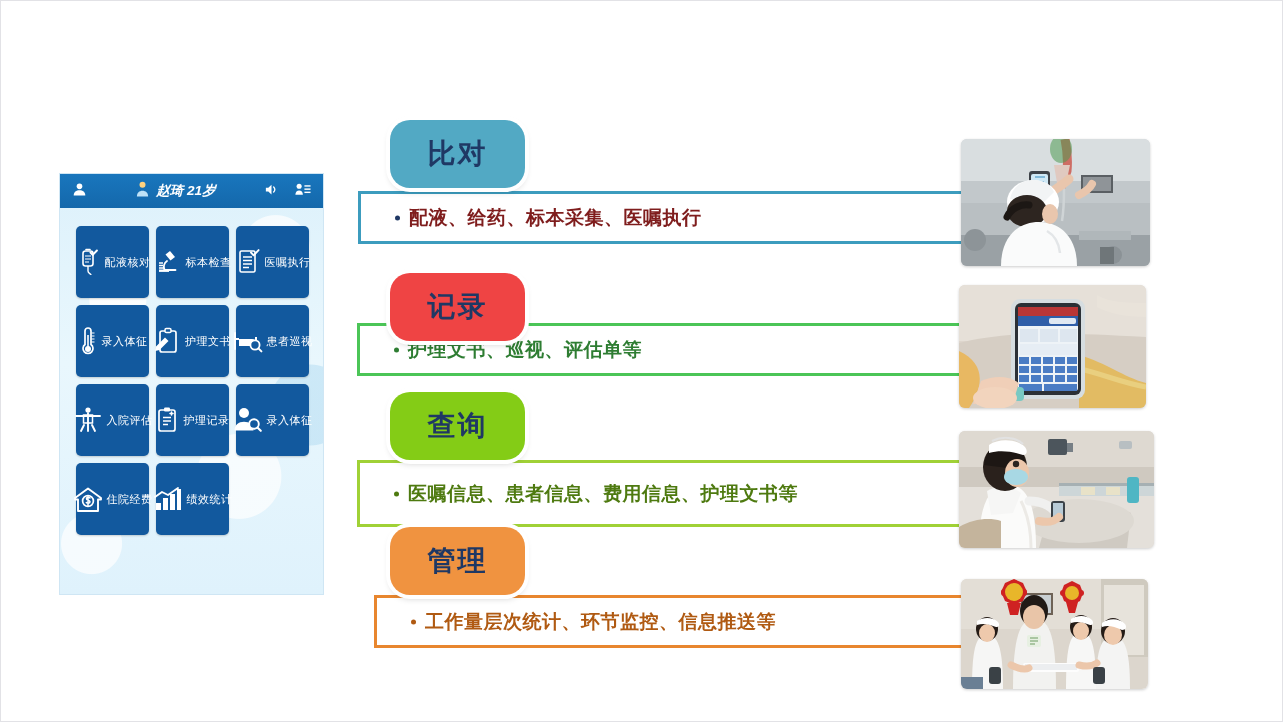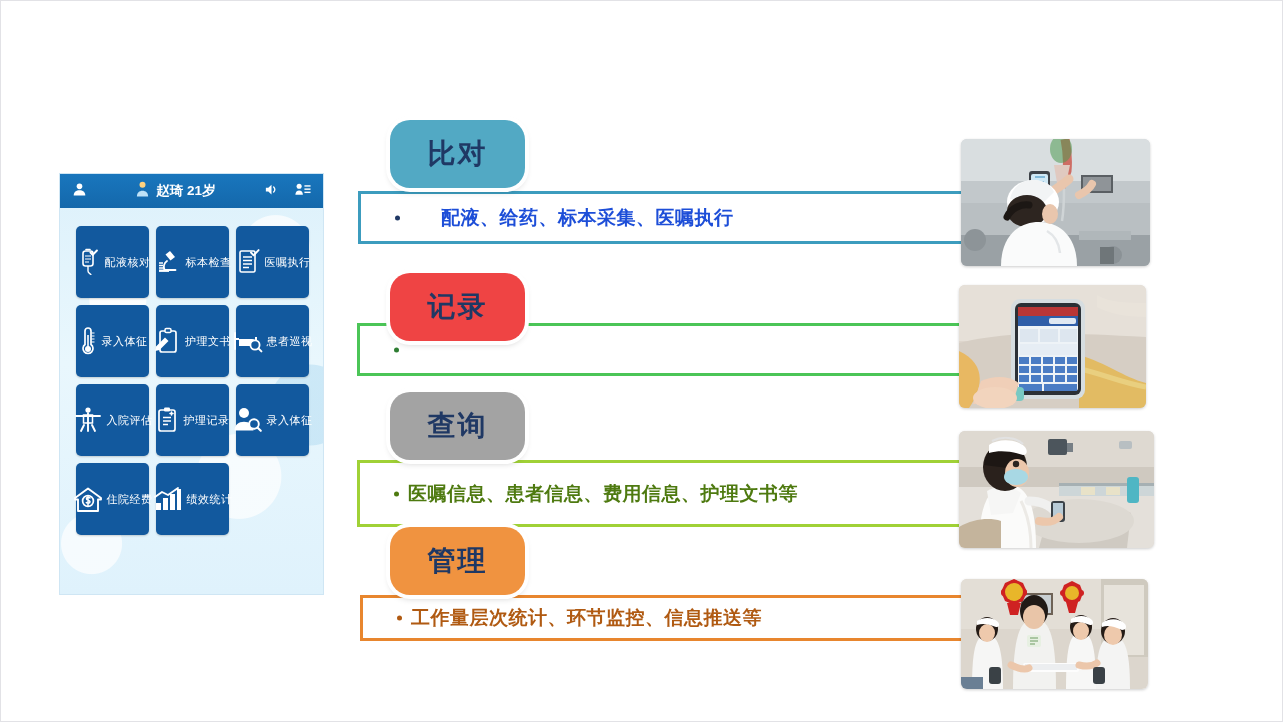--- a/index.html
+++ b/index.html
@@ -60,20 +60,21 @@
     left: 0; top: 0;
     width: 100%;
     height: 34px;
     background: linear-gradient(180deg, #1976bd 0%, #1468ab 100%);
     display: flex;
     align-items: center;
     padding: 16px 12px;
     box-sizing: border-box;
     color: #ffffff;
     z-index: 3;
+    font-style: italic;
   }
   #phone-header .hdr-center {
     flex: 1;
     display: flex;
     align-items: center;
     justify-content: center;
     gap: 6px;
   }
   .hdr-name {
     font-size: 13.5px;
@@ -352,48 +353,49 @@
         </span>
         <span class="tile-label">绩效统计</span>
       </div>
 
     </div>
   </div>
 
   <div class="feature-row">
     <div class="feature-bar" style="left:357px; top:190px; width:608px; height:53px; border-color:#3C9CBE;">
       <span class="bullet" style="background:#1F3864;"></span>
-      <span class="feature-bar-text" style="color:#1d4ed8;margin-left:32px;">配液、给药、标本采集、医嘱执行</span>
+      <span class="feature-bar-text" style="color:#7f1d1d;">配液、给药、标本采集、医嘱执行</span>
     </div>
     <div class="badge" style="left:389px; top:119px; background:#52A9C4;">
       <span class="badge-label">比对</span>
     </div>
   </div>
 
   <div class="feature-row">
     <div class="feature-bar" style="left:356px; top:322px; width:604px; height:53px; border-color:#4BC557;">
       <span class="bullet" style="background:#2E7D32;"></span>
+      <span class="feature-bar-text" style="color:#2E7D32;">护理文书、巡视、评估单等</span>
     </div>
     <div class="badge" style="left:389px; top:272px; background:#ef4444;align-items:center;">
       <span class="badge-label">记录</span>
     </div>
   </div>
 
   <div class="feature-row">
     <div class="feature-bar" style="left:356px; top:459px; width:604px; height:67px; border-color:#A0D136;">
       <span class="bullet" style="background:#4E7A10;"></span>
       <span class="feature-bar-text" style="color:#4E7A10;">医嘱信息、患者信息、费用信息、护理文书等</span>
     </div>
-    <div class="badge" style="left:389px; top:391px; background:#a3a3a3;">
+    <div class="badge" style="left:389px; top:391px; background:#84cc16;">
       <span class="badge-label">查询</span>
     </div>
   </div>
 
   <div class="feature-row">
-    <div class="feature-bar" style="left:359px; top:594px; width:604px; height:46px; border-color:#E8862E;">
+    <div class="feature-bar" style="left:373px; top:594px; width:604px; height:53px; border-color:#E8862E;">
       <span class="bullet" style="background:#B05A12;"></span>
       <span class="feature-bar-text" style="color:#B05A12;">工作量层次统计、环节监控、信息推送等</span>
     </div>
     <div class="badge" style="left:389px; top:526px; background:#F09340;">
       <span class="badge-label">管理</span>
     </div>
   </div>
 
   <div class="photo" style="left:960px; top:138px; width:189px; height:127px;">
     <svg width="189" height="127" viewBox="0 0 189 127">

